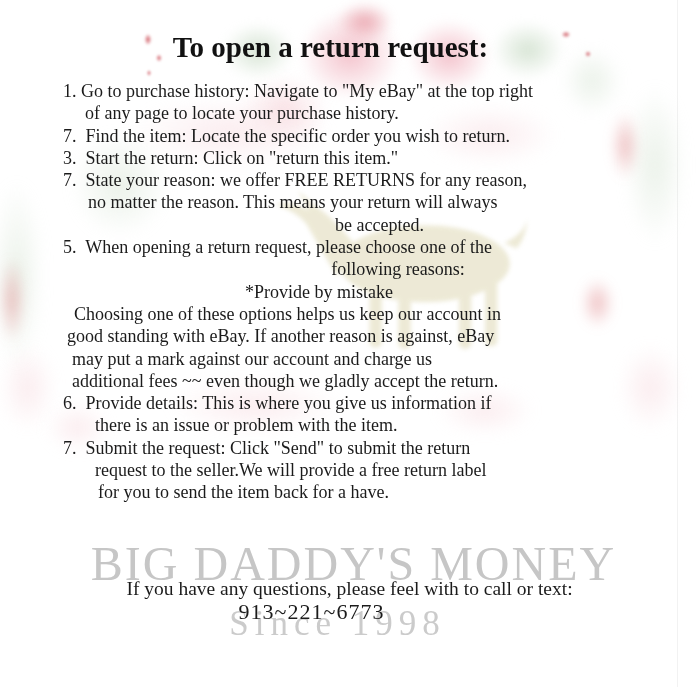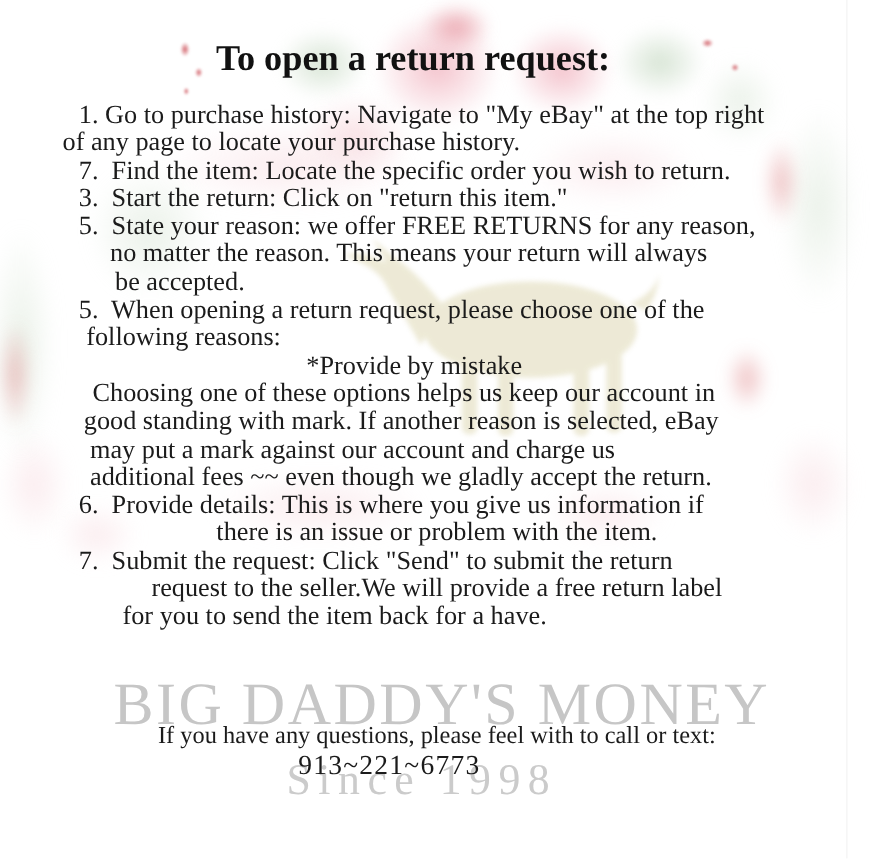--- a/index.html
+++ b/index.html
@@ -27,24 +27,24 @@
   .wm{position:absolute;left:0;width:699px;text-align:center;color:#c6c6c6;z-index:1;white-space:pre;}
   #wm-brand{top:536px;font-size:48px;letter-spacing:2px;transform:translateX(4px);}
   #wm-since{top:604px;font-size:35px;letter-spacing:6px;color:#cbcbcb;transform:translateX(-12px);}
   
   #title{
     position:absolute;top:31px;left:0;width:699px;
     text-align:center;transform:translateX(-19px);
     font-size:29px;font-weight:bold;color:#111;z-index:2;white-space:pre;
   }
   #lines{position:absolute;top:80px;left:0;width:699px;z-index:2;}
-  .line{font-size:21px;line-height:22.3px;white-space:pre;}
+  .line{font-size:18px;line-height:22.3px;white-space:pre;}
   .ml63{margin-left:63px;}  .ml67{margin-left:67px;}  .ml72{margin-left:72px;}
-  .ml74{margin-left:74px;}  .ml85{margin-left:50px;}  .ml88{margin-left:88px;font-family:Liberation Serif, serif;}
-  .ml92{margin-left:92px;}  .ml95{text-align:center;}  .ml97{margin-left:69px;}
+  .ml74{margin-left:74px;}  .ml85{margin-left:85px;}  .ml88{margin-left:88px;font-family:Liberation Serif, serif;}
+  .ml92{margin-left:60px;text-align:center;}  .ml95{margin-left:95px;}  .ml97{margin-left:97px;text-align:center;}
   .ml98{margin-left:98px;}  .ml245{margin-left:245px;}
   #contact-line{
     position:absolute;top:578px;left:0;width:699px;text-align:center;
     font-size:19.5px;z-index:2;white-space:pre;
   }
   #phone{
     position:absolute;top:599px;left:0;width:699px;text-align:center;
     font-size:22px;letter-spacing:1px;transform:translateX(-38px);z-index:2;white-space:pre;
   }
 </style>
@@ -107,28 +107,28 @@
   <div class="wm" id="wm-brand">BIG DADDY'S MONEY</div>
   <div class="wm" id="wm-since">Since 1998</div>
 
   <div id="title">To open a return request:</div>
 
   <div id="lines">
     <div class="line ml63">1. Go to purchase history: Navigate to "My eBay" at the top right</div>
     <div class="line ml85">of any page to locate your purchase history.</div>
     <div class="line ml63">7.  Find the item: Locate the specific order you wish to return.</div>
     <div class="line ml63">3.  Start the return: Click on "return this item."</div>
-    <div class="line ml63">5.  State your reason: we offer FREE RETURNS for any reason,</div>
+    <div class="line ml63">7.  State your reason: we offer FREE RETURNS for any reason,</div>
     <div class="line ml88">no matter the reason. This means your return will always</div>
     <div class="line ml92">be accepted.</div>
     <div class="line ml63">5.  When opening a return request, please choose one of the</div>
     <div class="line ml97">following reasons:</div>
     <div class="line ml245">*Provide by mistake</div>
     <div class="line ml74">Choosing one of these options helps us keep our account in</div>
-    <div class="line ml67">good standing with mark. If another reason is selected, eBay</div>
+    <div class="line ml67">good standing with eBay. If another reason is against, eBay</div>
     <div class="line ml72">may put a mark against our account and charge us</div>
     <div class="line ml72">additional fees ~~ even though we gladly accept the return.</div>
     <div class="line ml63">6.  Provide details: This is where you give us information if</div>
     <div class="line ml95">there is an issue or problem with the item.</div>
     <div class="line ml63">7.  Submit the request: Click "Send" to submit the return</div>
     <div class="line ml95">request to the seller.We will provide a free return label</div>
     <div class="line ml98">for you to send the item back for a have.</div>
   </div>
 
   <div id="contact-line">If you have any questions, please feel with to call or text:</div>

